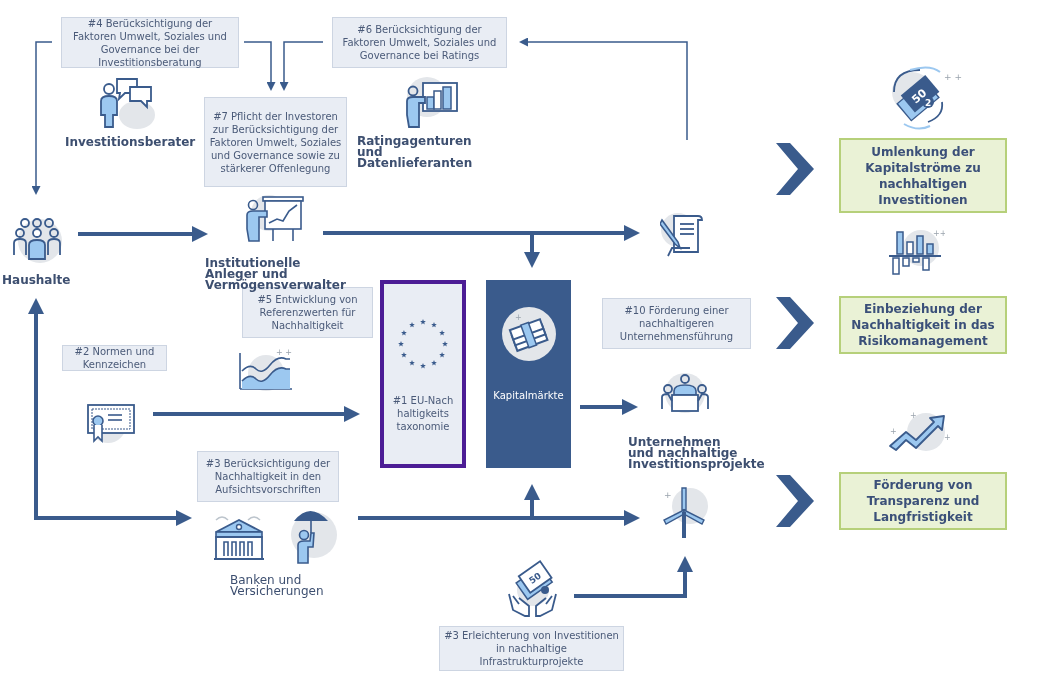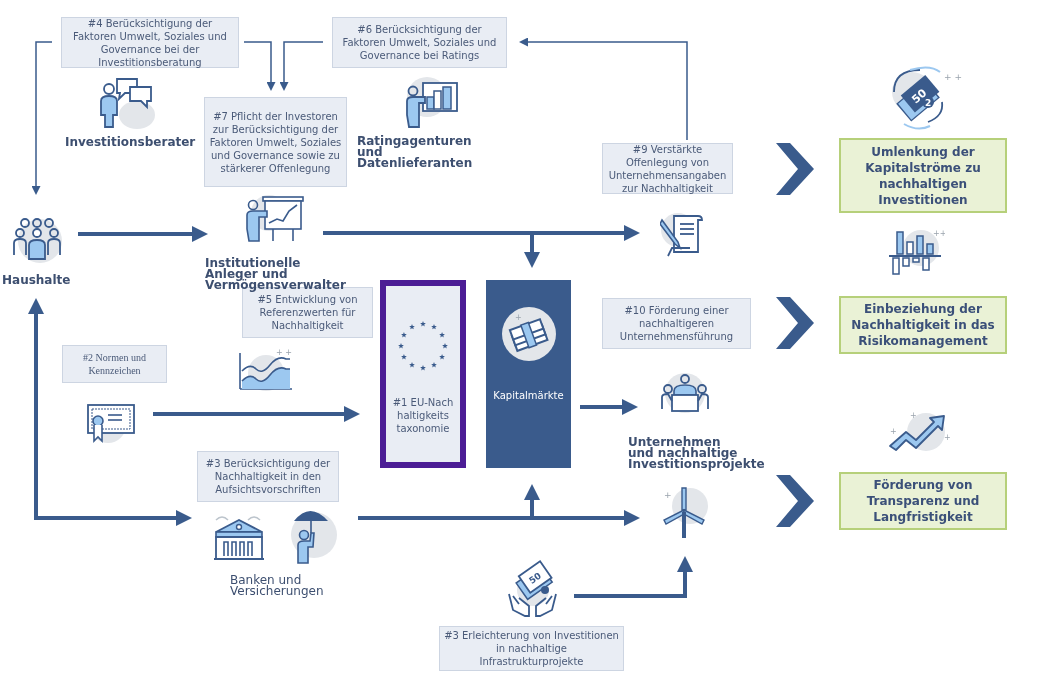--- a/index.html
+++ b/index.html
@@ -5,21 +5,21 @@
   html, body { margin:0; padding:0; background:#ffffff; }
   body { width:1044px; height:678px; position:relative; overflow:hidden; font-family:"DejaVu Sans", sans-serif; }
   .stage { position:absolute; left:0; top:0; width:1044px; height:678px; }
   svg.lines { position:absolute; left:0; top:0; width:1044px; height:678px; }
   .box { position:absolute; background:#e9edf4; border:1px solid #cdd5e2; color:#4a5a78; font-size:10px; line-height:13px; text-align:center; display:flex; align-items:center; justify-content:center; box-sizing:border-box; padding:2px 4px; }
   .goal { position:absolute; background:#eaf2d6; border:2px solid #b6d07a; color:#3b5079; font-size:12px; font-weight:bold; line-height:16px; text-align:center; display:flex; align-items:center; justify-content:center; box-sizing:border-box; }
   .label { position:absolute; color:#3d4f70; font-size:12px; font-weight:bold; text-align:left; line-height:11px; }
   .label.light { font-weight:normal; color:#3d4f70; }
   .icon { position:absolute; }
   .tall { position:absolute; box-sizing:border-box; display:flex; flex-direction:column; align-items:center; }
-  .taxo { background:#e9edf4; border:6px solid #4c1d95; color:#4a5a78; font-size:10px; line-height:13px; text-align:center; }
+  .taxo { background:#e9edf4; border:4px solid #4c1d95; color:#4a5a78; font-size:10px; line-height:13px; text-align:center; }
   .kap { background:#3a5b8c; color:#ffffff; font-size:10px; text-align:center; }
   .chev { position:absolute; }
 </style>
 </head>
 <body>
 
 <div class="stage">
 
   <svg class="lines" viewBox="0 0 1044 678">
     <defs>
@@ -44,23 +44,22 @@
     <line x1="36" y1="330" x2="36" y2="304" stroke="#3a5b8c" stroke-width="4" marker-end="url(#ah)"></line>
     <line x1="580" y1="407" x2="632" y2="407" stroke="#3a5b8c" stroke-width="4" marker-end="url(#ah)"></line>
     <line x1="358" y1="518" x2="634" y2="518" stroke="#3a5b8c" stroke-width="4" marker-end="url(#ah)"></line>
     <line x1="532" y1="518" x2="532" y2="490" stroke="#3a5b8c" stroke-width="4" marker-end="url(#ah)"></line>
     <polyline points="574,596 685,596 685,562" fill="none" stroke="#3a5b8c" stroke-width="4" marker-end="url(#ah)"></polyline>
   </svg>
 
   <div class="box" style="left:61px;top:17px;width:178px;height:51px;">#4 Berücksichtigung der Faktoren Umwelt, Soziales und Governance bei der Investitionsberatung</div>
   <div class="box" style="left:332px;top:17px;width:175px;height:51px;">#6 Berücksichtigung der Faktoren Umwelt, Soziales und Governance bei Ratings</div>
   <div class="box" style="left:204px;top:97px;width:143px;height:90px;">#7 Pflicht der Investoren zur Berücksichtigung der Faktoren Umwelt, Soziales und Governance sowie zu stärkerer Offenlegung</div>
-  <div class="box" style="left:602px;top:143px;width:131px;height:51px;">#9 Verstärkte Offenlegung von Unternehmensangaben zur Nachhaltigkeit</div>
   <div class="box" style="left:198px;top:287px;width:131px;height:51px;margin-left:44px;">#5 Entwicklung von Referenzwerten für Nachhaltigkeit</div>
-  <div class="box" style="left:62px;top:345px;width:105px;height:38px;font-family:Liberation Serif, serif;">#2 Normen und Kennzeichen</div>
+  <div class="box" style="left:62px;top:345px;width:105px;height:26px;">#2 Normen und Kennzeichen</div>
   <div class="box" style="left:602px;top:298px;width:149px;height:51px;">#10 Förderung einer nachhaltigeren Unternehmensführung</div>
   <div class="box" style="left:197px;top:451px;width:142px;height:51px;">#3 Berücksichtigung der Nachhaltigkeit in den Aufsichtsvorschriften</div>
   <div class="box" style="left:439px;top:626px;width:185px;height:45px;">#3 Erleichterung von Investitionen in nachhaltige Infrastrukturprojekte</div>
 
   <div class="tall taxo" style="left:380px;top:280px;width:86px;height:188px;">
     <svg width="60" height="60" viewBox="0 0 60 60" style="margin-top:30px;">
       <g fill="#3a5b8c" id="stars">
           <polygon points="52.00,27.00 52.76,28.95 54.85,29.07 53.24,30.40 53.76,32.43 52.00,31.30 50.24,32.43 50.76,30.40 49.15,29.07 51.24,28.95"></polygon>
           <polygon points="49.05,38.00 49.82,39.95 51.91,40.07 50.29,41.40 50.82,43.43 49.05,42.30 47.29,43.43 47.82,41.40 46.20,40.07 48.29,39.95"></polygon>
           <polygon points="41.00,46.05 41.76,48.00 43.85,48.13 42.24,49.45 42.76,51.48 41.00,50.35 39.24,51.48 39.76,49.45 38.15,48.13 40.24,48.00"></polygon>

